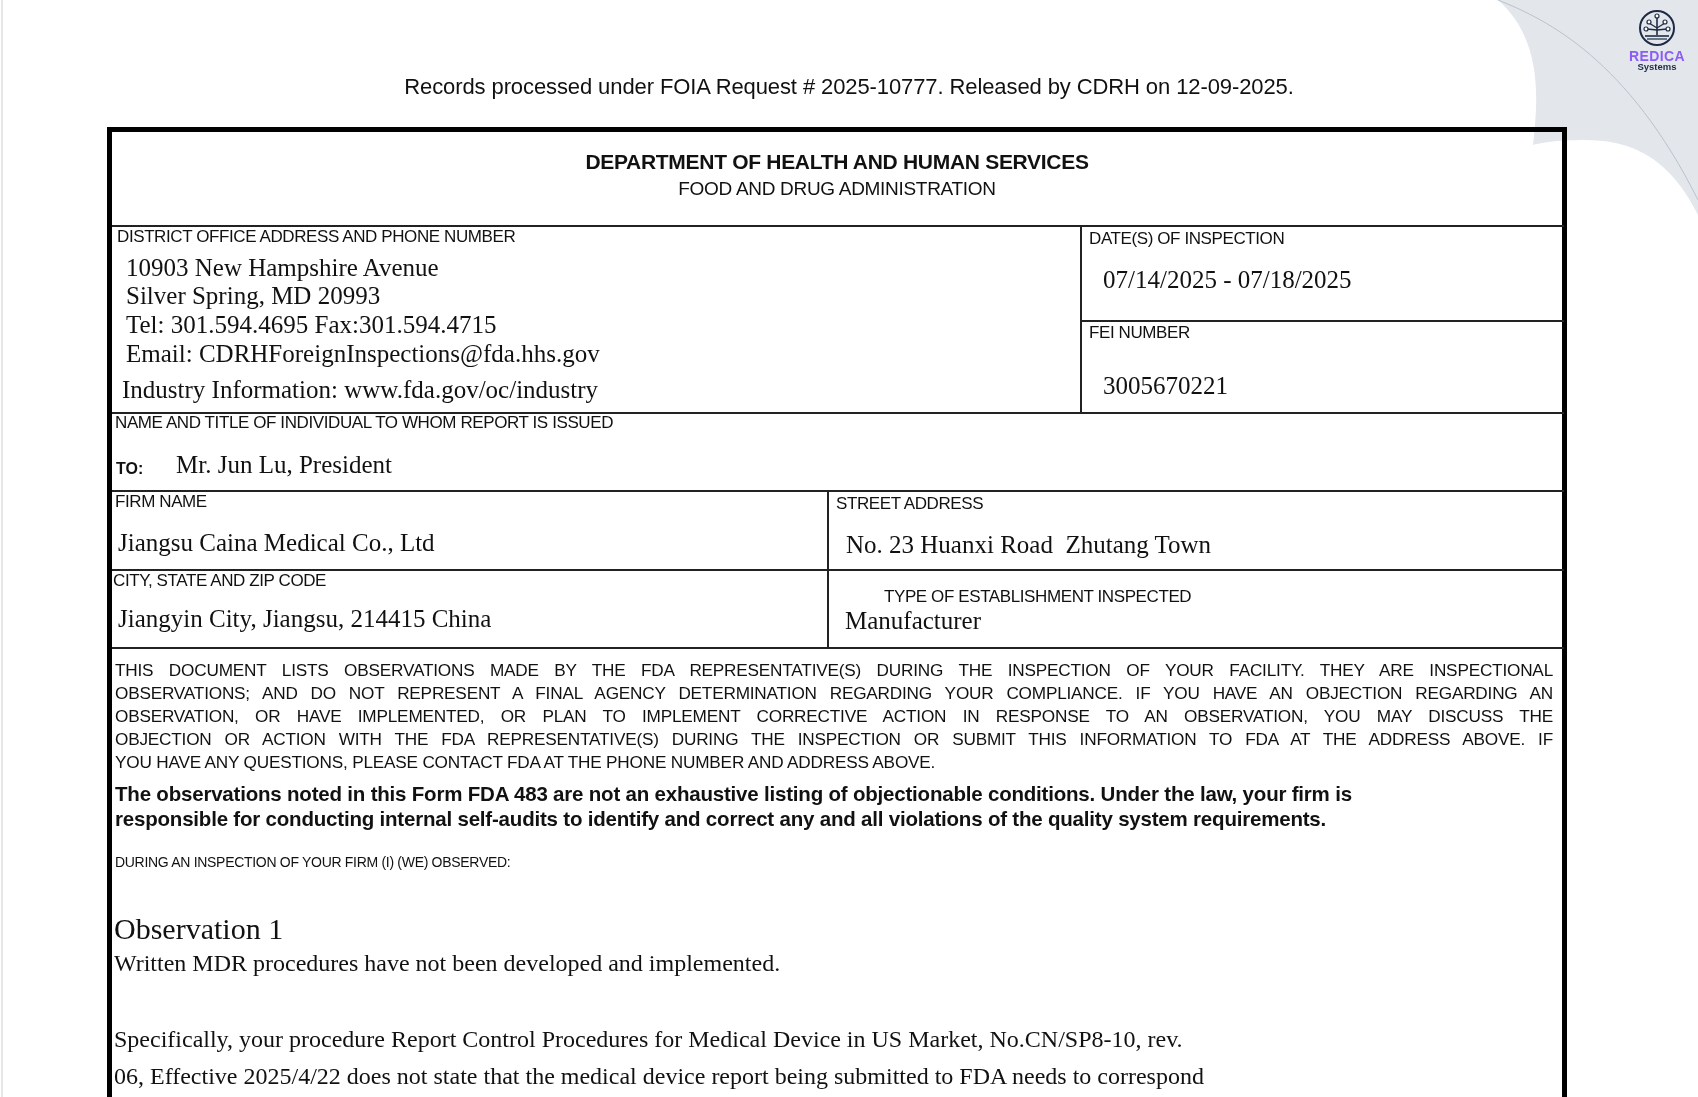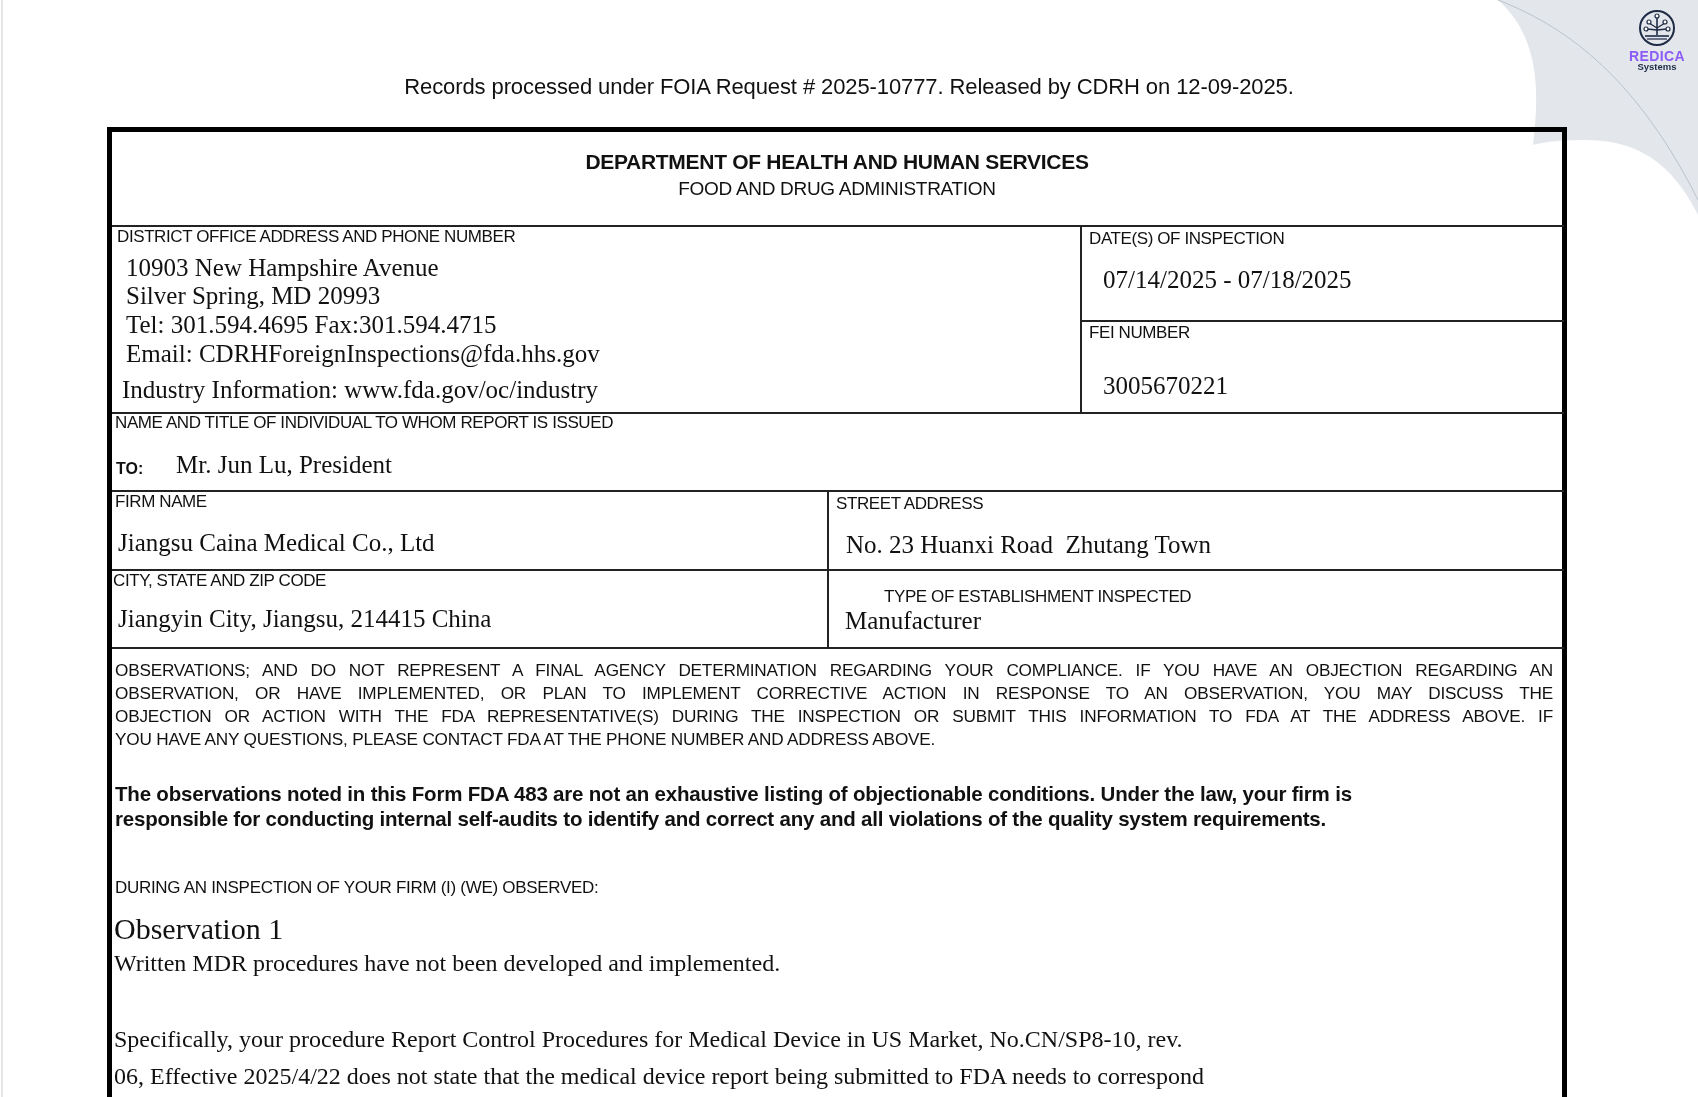--- a/index.html
+++ b/index.html
@@ -16,21 +16,21 @@
   .vline { background:#222; width:2px; }
   .hdr1 { top:150px; left:107px; width:1460px; text-align:center; font-weight:bold; font-size:21px; letter-spacing:-0.3px; }
   .hdr2 { top:178px; left:107px; width:1460px; text-align:center; font-size:19px; letter-spacing:-0.3px; }
   .lbl { font-size:17px; letter-spacing:-0.4px; color:#111; white-space:nowrap; }
   .val { font-family:"Liberation Serif", serif; font-size:25px; color:#111; white-space:nowrap; }
   .to-lbl { font-weight:bold; font-size:16px;text-align:right; }
   .notice { left:115px; width:1438px; font-size:17.2px; line-height:23px; text-align:justify; text-align-last:justify; letter-spacing:-0.2px; }
   .notice .last { text-align-last:left; }
   .notice-line { display:block; text-align:justify; text-align-last:justify; white-space:normal; }
   .bold-note { left:115px; width:1400px; font-weight:bold; font-size:20.5px; line-height:25px; letter-spacing:-0.2px; }
-  .during { left:115px; font-size:17px; letter-spacing:-0.3px;margin-top:24px; }
+  .during { left:115px; font-size:14px; letter-spacing:-0.3px; }
   .obs-title { left:114px; font-family:"Liberation Serif", serif; font-size:30px; }
   .obs-text { left:114px; font-family:"Liberation Serif", serif; font-size:24px; white-space:nowrap; }
   .fold { right:0; top:0; width:200px; height:215px; }
   .logo-word { font-weight:bold; font-size:14px; color:#8b5cf6; letter-spacing:0.4px; }
   .logo-sub { font-size:9.5px; color:#1e2b45;font-weight:bold; }
 </style>
 </head>
 <body>
 
 <div class="abs scan-edge"></div>
@@ -98,20 +98,21 @@
 <div class="abs lbl" style="left:836px; top:494px;">STREET ADDRESS</div>
 <div class="abs val" style="left:846px; top:531px; white-space:pre;">No. 23 Huanxi Road  Zhutang Town</div>
 
 <div class="abs lbl" style="left:113px; top:571px;">CITY, STATE AND ZIP CODE</div>
 <div class="abs val" style="left:118px; top:605px;">Jiangyin City, Jiangsu, 214415 China</div>
 
 <div class="abs lbl" style="left:836px; top:587px;margin-left:48px;">TYPE OF ESTABLISHMENT INSPECTED</div>
 <div class="abs val" style="left:845px; top:607px;">Manufacturer</div>
 
 <div class="abs notice" style="top:659px;">
+  <span class="notice-line">THIS DOCUMENT LISTS OBSERVATIONS MADE BY THE FDA REPRESENTATIVE(S) DURING THE INSPECTION OF YOUR FACILITY. THEY ARE INSPECTIONAL</span>
   <span class="notice-line">OBSERVATIONS; AND DO NOT REPRESENT A FINAL AGENCY DETERMINATION REGARDING YOUR COMPLIANCE. IF YOU HAVE AN OBJECTION REGARDING AN</span>
   <span class="notice-line">OBSERVATION, OR HAVE IMPLEMENTED, OR PLAN TO IMPLEMENT CORRECTIVE ACTION IN RESPONSE TO AN OBSERVATION, YOU MAY DISCUSS THE</span>
   <span class="notice-line">OBJECTION OR ACTION WITH THE FDA REPRESENTATIVE(S) DURING THE INSPECTION OR SUBMIT THIS INFORMATION TO FDA AT THE ADDRESS ABOVE. IF</span>
   <span class="notice-line last" style="text-align-last:left;">YOU HAVE ANY QUESTIONS, PLEASE CONTACT FDA AT THE PHONE NUMBER AND ADDRESS ABOVE.</span>
 </div>
 
 <div class="abs bold-note" style="top:781px;">
   <div>The observations noted in this Form FDA 483 are not an exhaustive listing of objectionable conditions. Under the law, your firm is</div>
   <div>responsible for conducting internal self-audits to identify and correct any and all violations of the quality system requirements.</div>
 </div>

